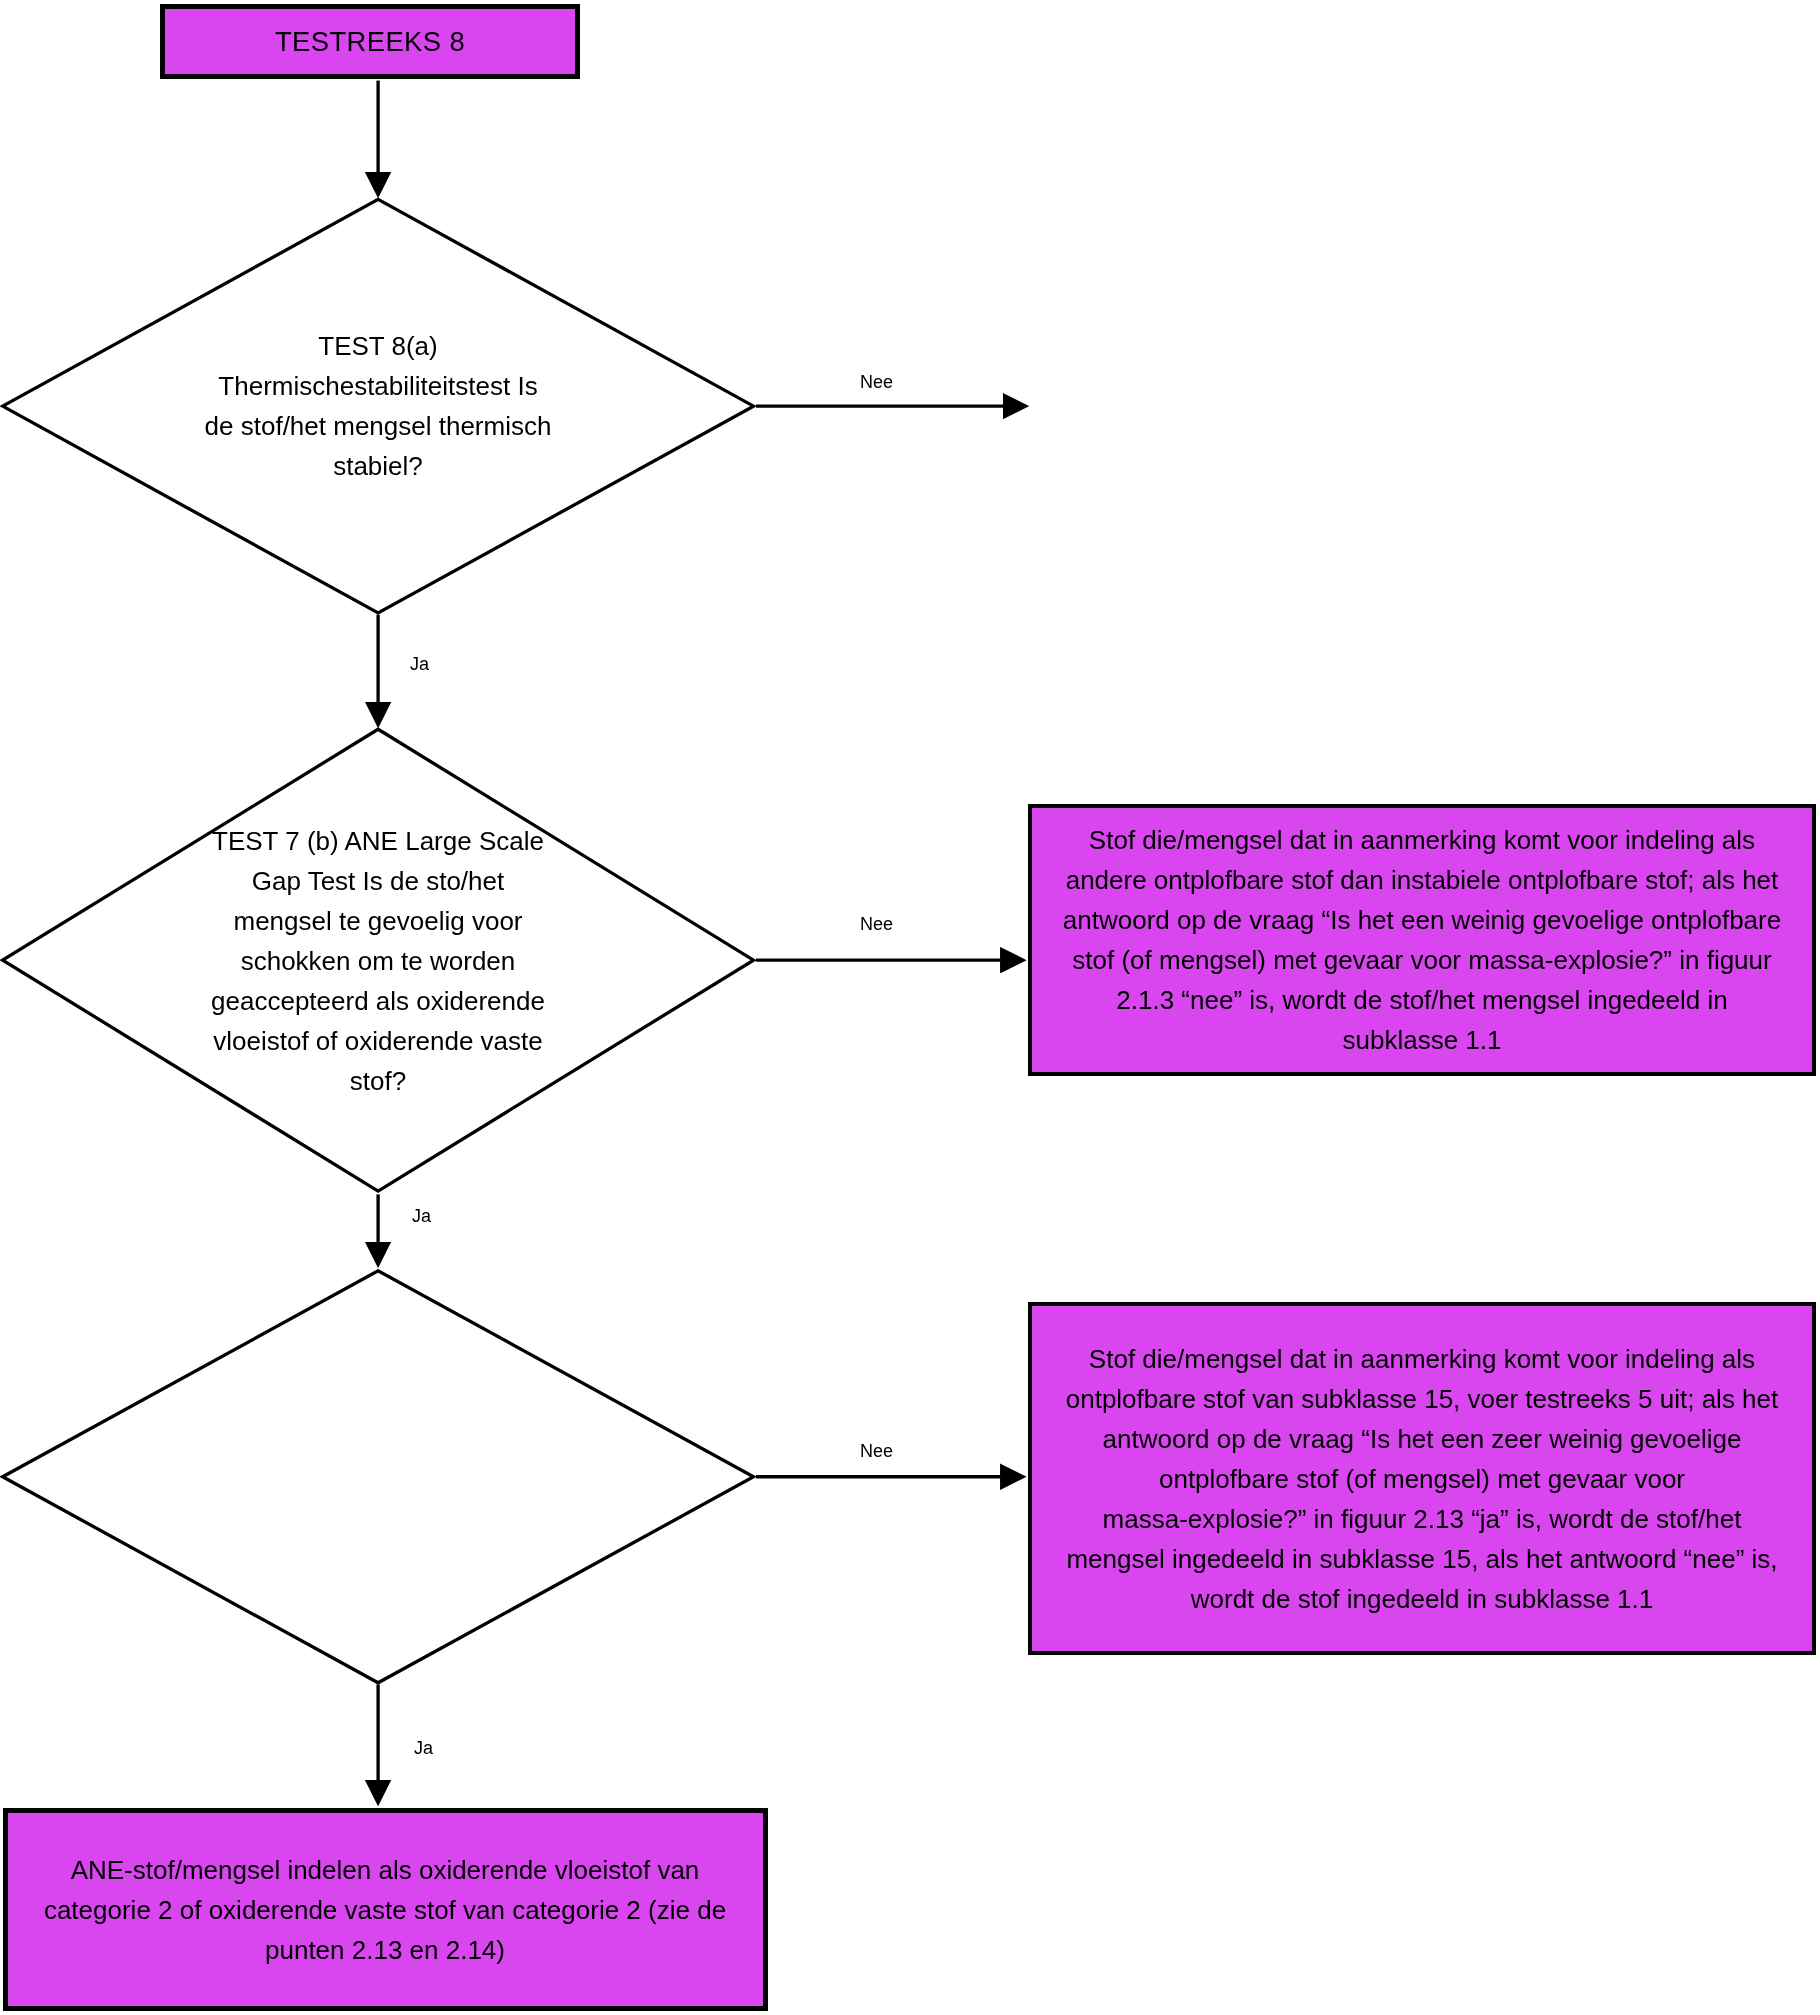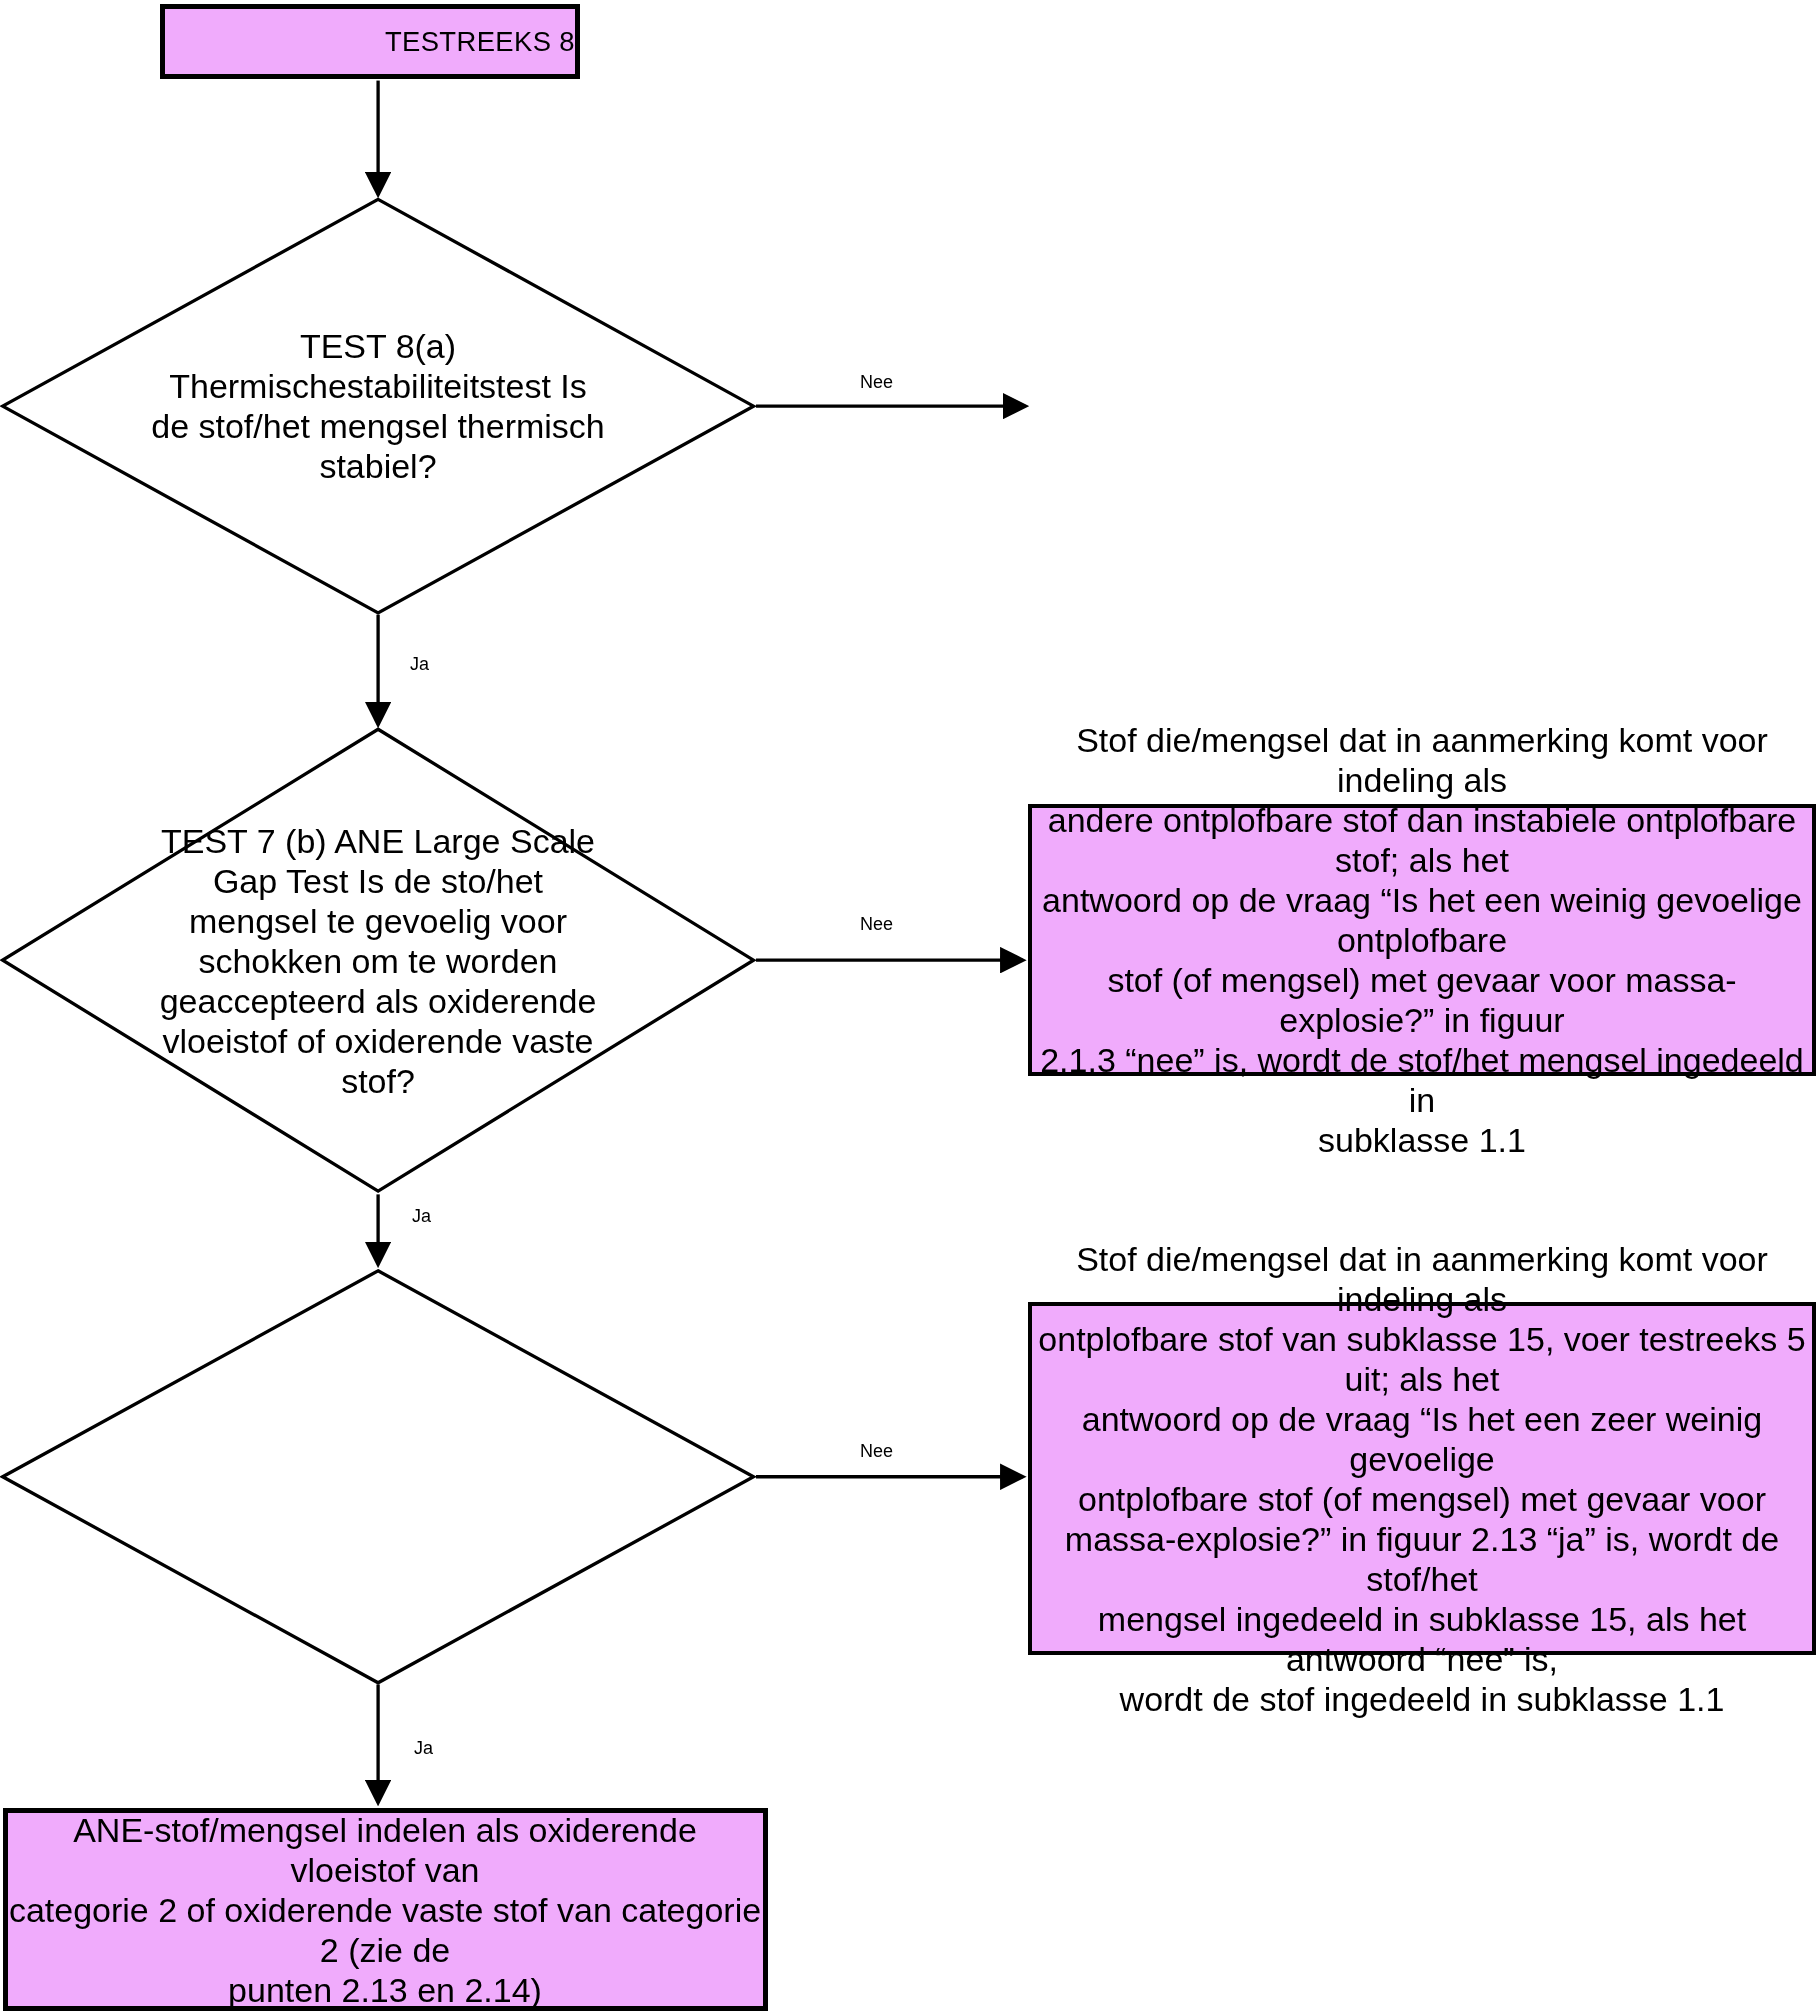--- a/index.html
+++ b/index.html
@@ -9,28 +9,28 @@
     width: 1821px;
     height: 2015px;
     background: #ffffff;
     color: #000000;
     font-family: "Liberation Sans", sans-serif;
   }
   svg.wires { position: absolute; left: 0; top: 0; width: 1821px; height: 2015px; }
   .box {
     position: absolute;
     border: 5px solid #000000;
-    background: #f0abfc;
+    background: #d946ef;
     display: flex;
     align-items: center;
-    justify-content: flex-end;
+    justify-content: center;
     text-align: center;
   }
   .box .txt, .dtext {
-    font-size: 34px;
+    font-size: 26px;
     line-height: 40px;
     white-space: pre-line;
   }
   .start-box .txt {
     font-size: 27.4px;
     line-height: 33px;
     letter-spacing: 0.4px;
   }
   .dtext {
     position: absolute;

